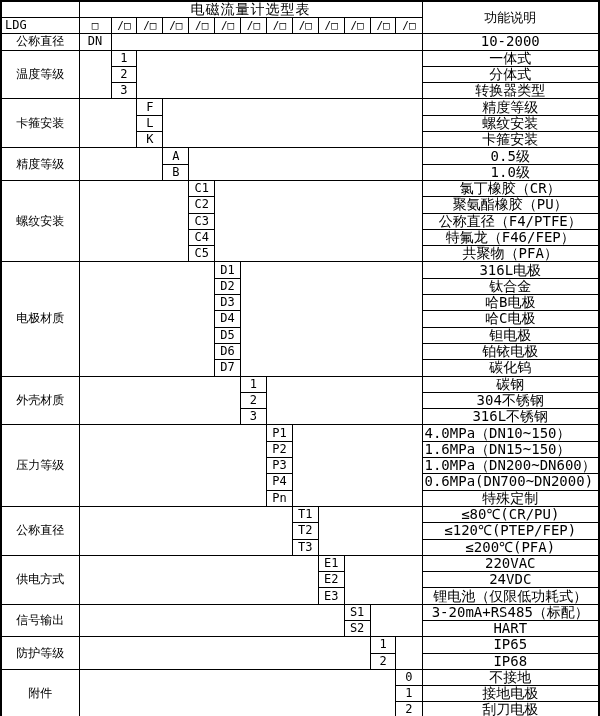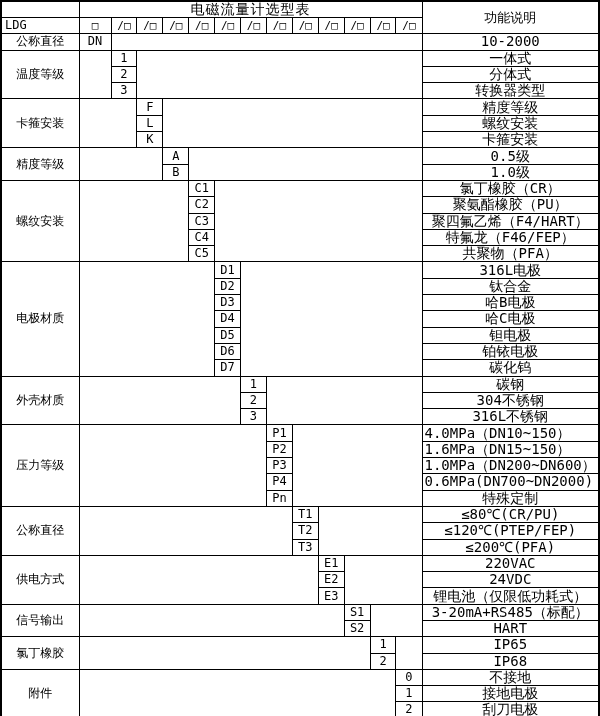--- a/index.html
+++ b/index.html
@@ -125,21 +125,21 @@
         <td>C1</td>
         <td colspan="8" rowspan="5"></td>
         <td class="func">氯丁橡胶（CR）</td>
       </tr>
       <tr>
         <td>C2</td>
         <td class="func">聚氨酯橡胶（PU）</td>
       </tr>
       <tr>
         <td>C3</td>
-        <td class="func">聚四氟乙烯（F4/HART）</td>
+        <td class="func">公称直径（F4/PTFE）</td>
       </tr>
       <tr>
         <td>C4</td>
         <td class="func">特氟龙（F46/FEP）</td>
       </tr>
       <tr>
         <td>C5</td>
         <td class="func">共聚物（PFA）</td>
       </tr>
       <tr>
@@ -246,21 +246,21 @@
         <td colspan="10" rowspan="2"></td>
         <td>S1</td>
         <td colspan="2" rowspan="2"></td>
         <td class="func">3-20mA+RS485（标配）</td>
       </tr>
       <tr>
         <td>S2</td>
         <td class="func">HART</td>
       </tr>
       <tr>
-        <td rowspan="2">氯丁橡胶</td>
+        <td rowspan="2">防护等级</td>
         <td colspan="11" rowspan="2"></td>
         <td>1</td>
         <td colspan="1" rowspan="2"></td>
         <td class="func">IP65</td>
       </tr>
       <tr>
         <td>2</td>
         <td class="func">IP68</td>
       </tr>
       <tr>

